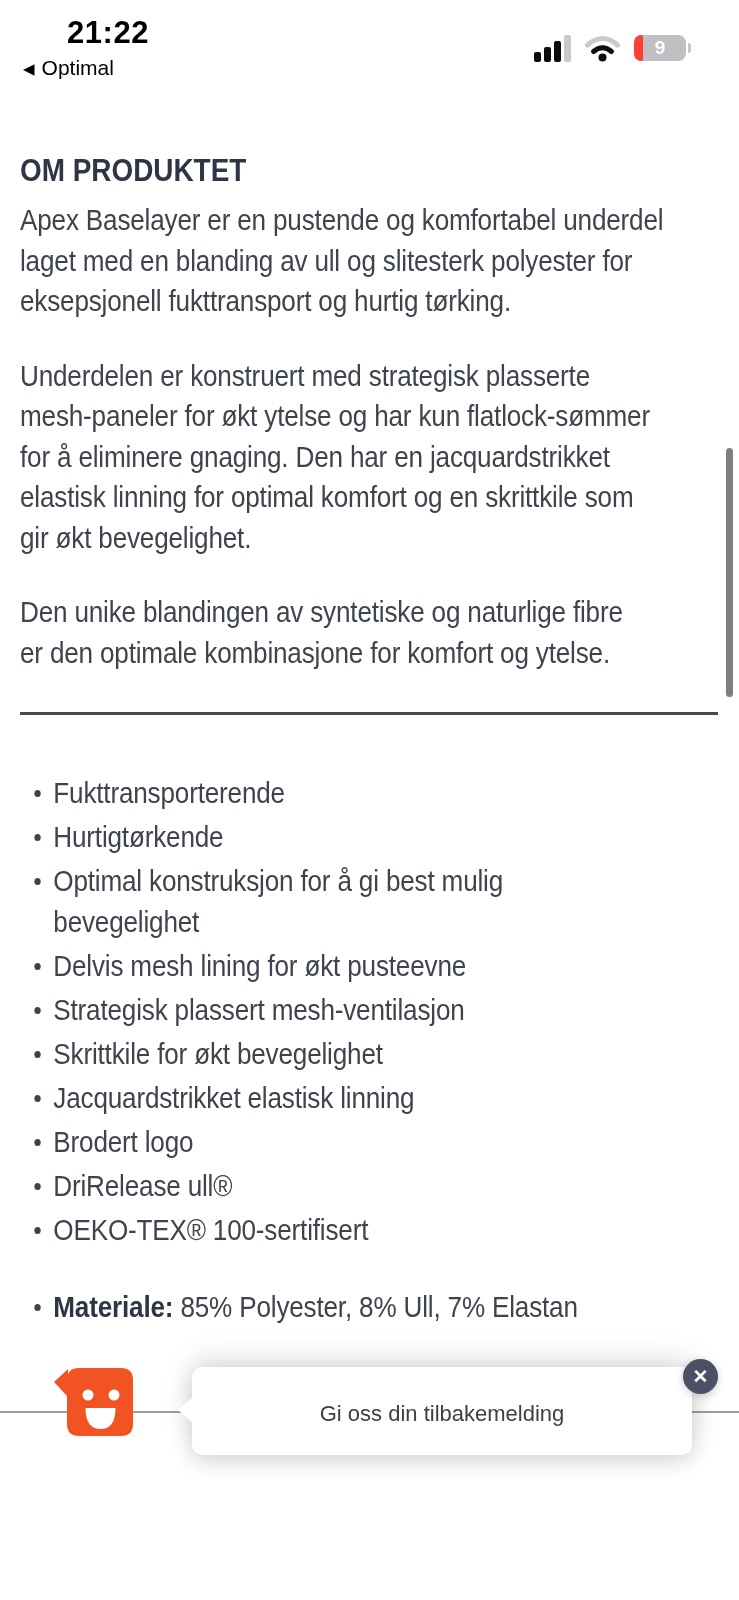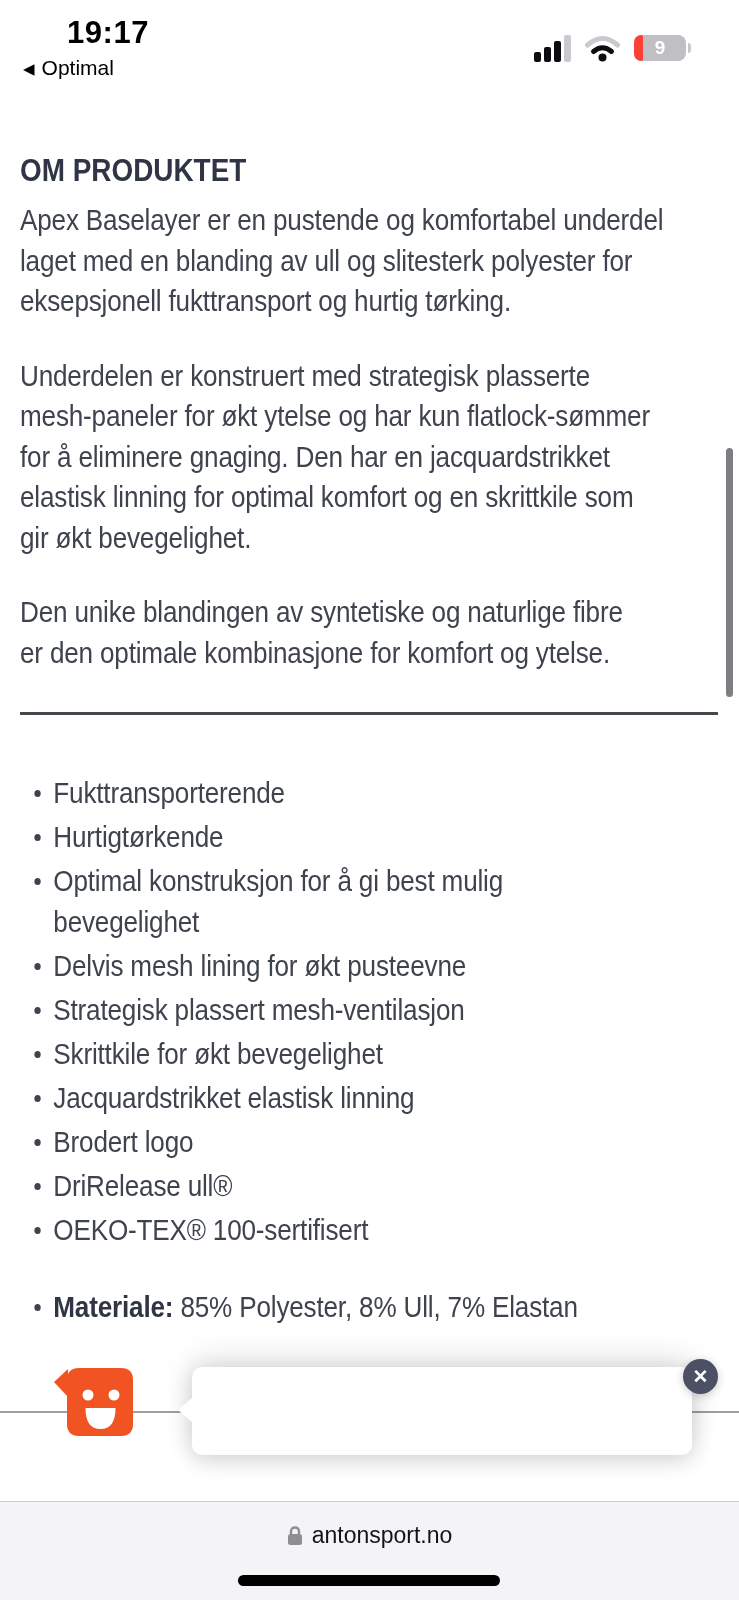--- a/index.html
+++ b/index.html
@@ -65,21 +65,21 @@
   .url-row{position:absolute;left:0;top:20px;width:739px;display:flex;align-items:center;
            justify-content:center;gap:9px;cursor:pointer;}
   .url-text{font-size:23px;color:#141417;}
   .home-indicator{position:absolute;left:238px;top:73px;width:262px;height:11px;border-radius:6px;background:#000;}
 </style>
 </head>
 <body>
 
 <div class="screen">
 
-  <div class="time">19:17</div>
+  <div class="time">21:22</div>
   <div class="back-app">
     <span class="tri">◀</span>
     <span>Optimal</span>
   </div>
   <div class="status-icons">
     <div class="sig">
       <span class="b1"></span>
         <span class="b2"></span>
         <span class="b3"></span>
         <span class="b4"></span>
@@ -137,29 +137,20 @@
   <div class="chat-line"></div>
   <svg class="chat-icon" viewBox="0 0 80 74">
     <path d="M25 3 L67 3 Q79 3 79 15 L79 59 Q79 71 67 71 L25 71 Q13 71 13 59 L13 15 Q13 3 25 3 Z" fill="#F15422"></path>
     <polygon points="14,4 14,32 0,17" fill="#F15422"></polygon>
     <circle cx="34" cy="30" r="5.5" fill="#fff"></circle>
     <circle cx="60" cy="30" r="5.5" fill="#fff"></circle>
     <path d="M31.5 43 L61.5 43 Q61.5 64 46.5 64 Q31.5 64 31.5 43 Z" fill="#fff"></path>
   </svg>
   <div class="tooltip">
     <div class="ptr"></div>
+    <div class="label">Gi oss din tilbakemelding</div>
   </div>
   <div class="close-btn">
     <span>✕</span>
   </div>
 
-  <div class="safari-bar">
-    <div class="url-row">
-      <svg width="16" height="21" viewBox="0 0 16 21">
-        <rect x="1" y="9" width="14" height="11" rx="2.5" fill="#8e8e93"></rect>
-        <path d="M4 9 V6.5 Q4 2.5 8 2.5 Q12 2.5 12 6.5 V9" stroke="#8e8e93" stroke-width="2.4" fill="none"></path>
-      </svg>
-      <span class="url-text">antonsport.no</span>
-    </div>
-    <div class="home-indicator"></div>
-  </div>
 
 </div>
 
 </body></html>

